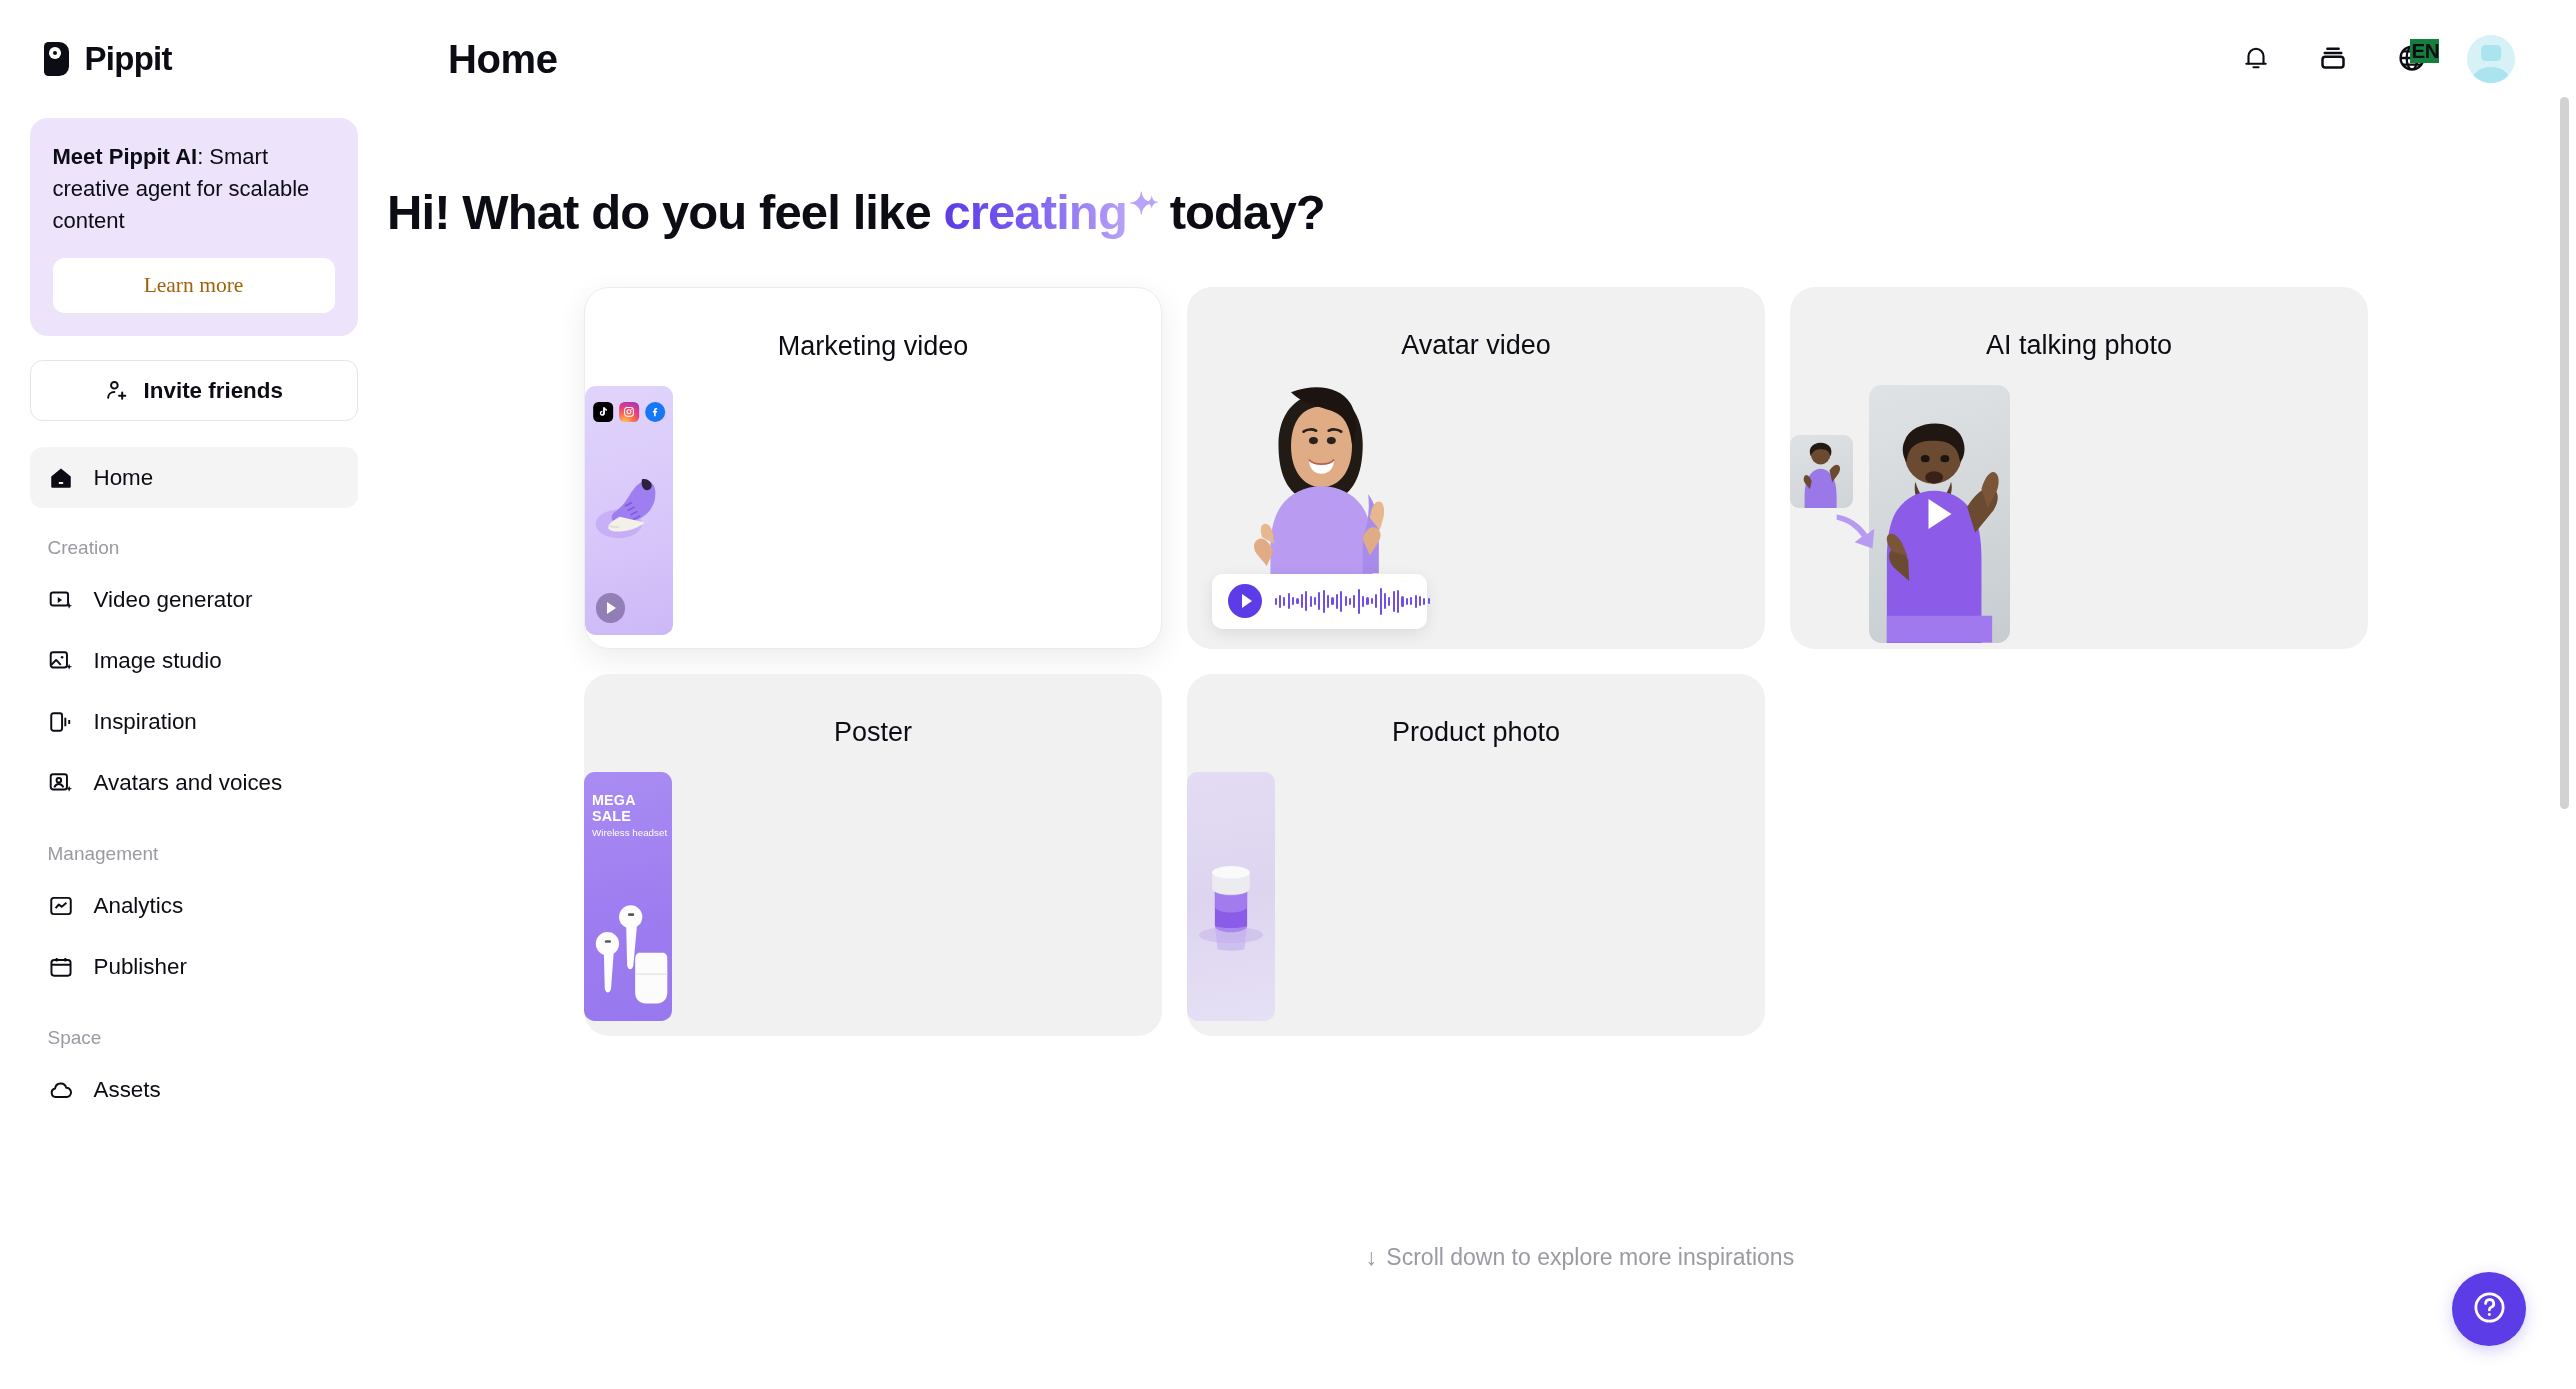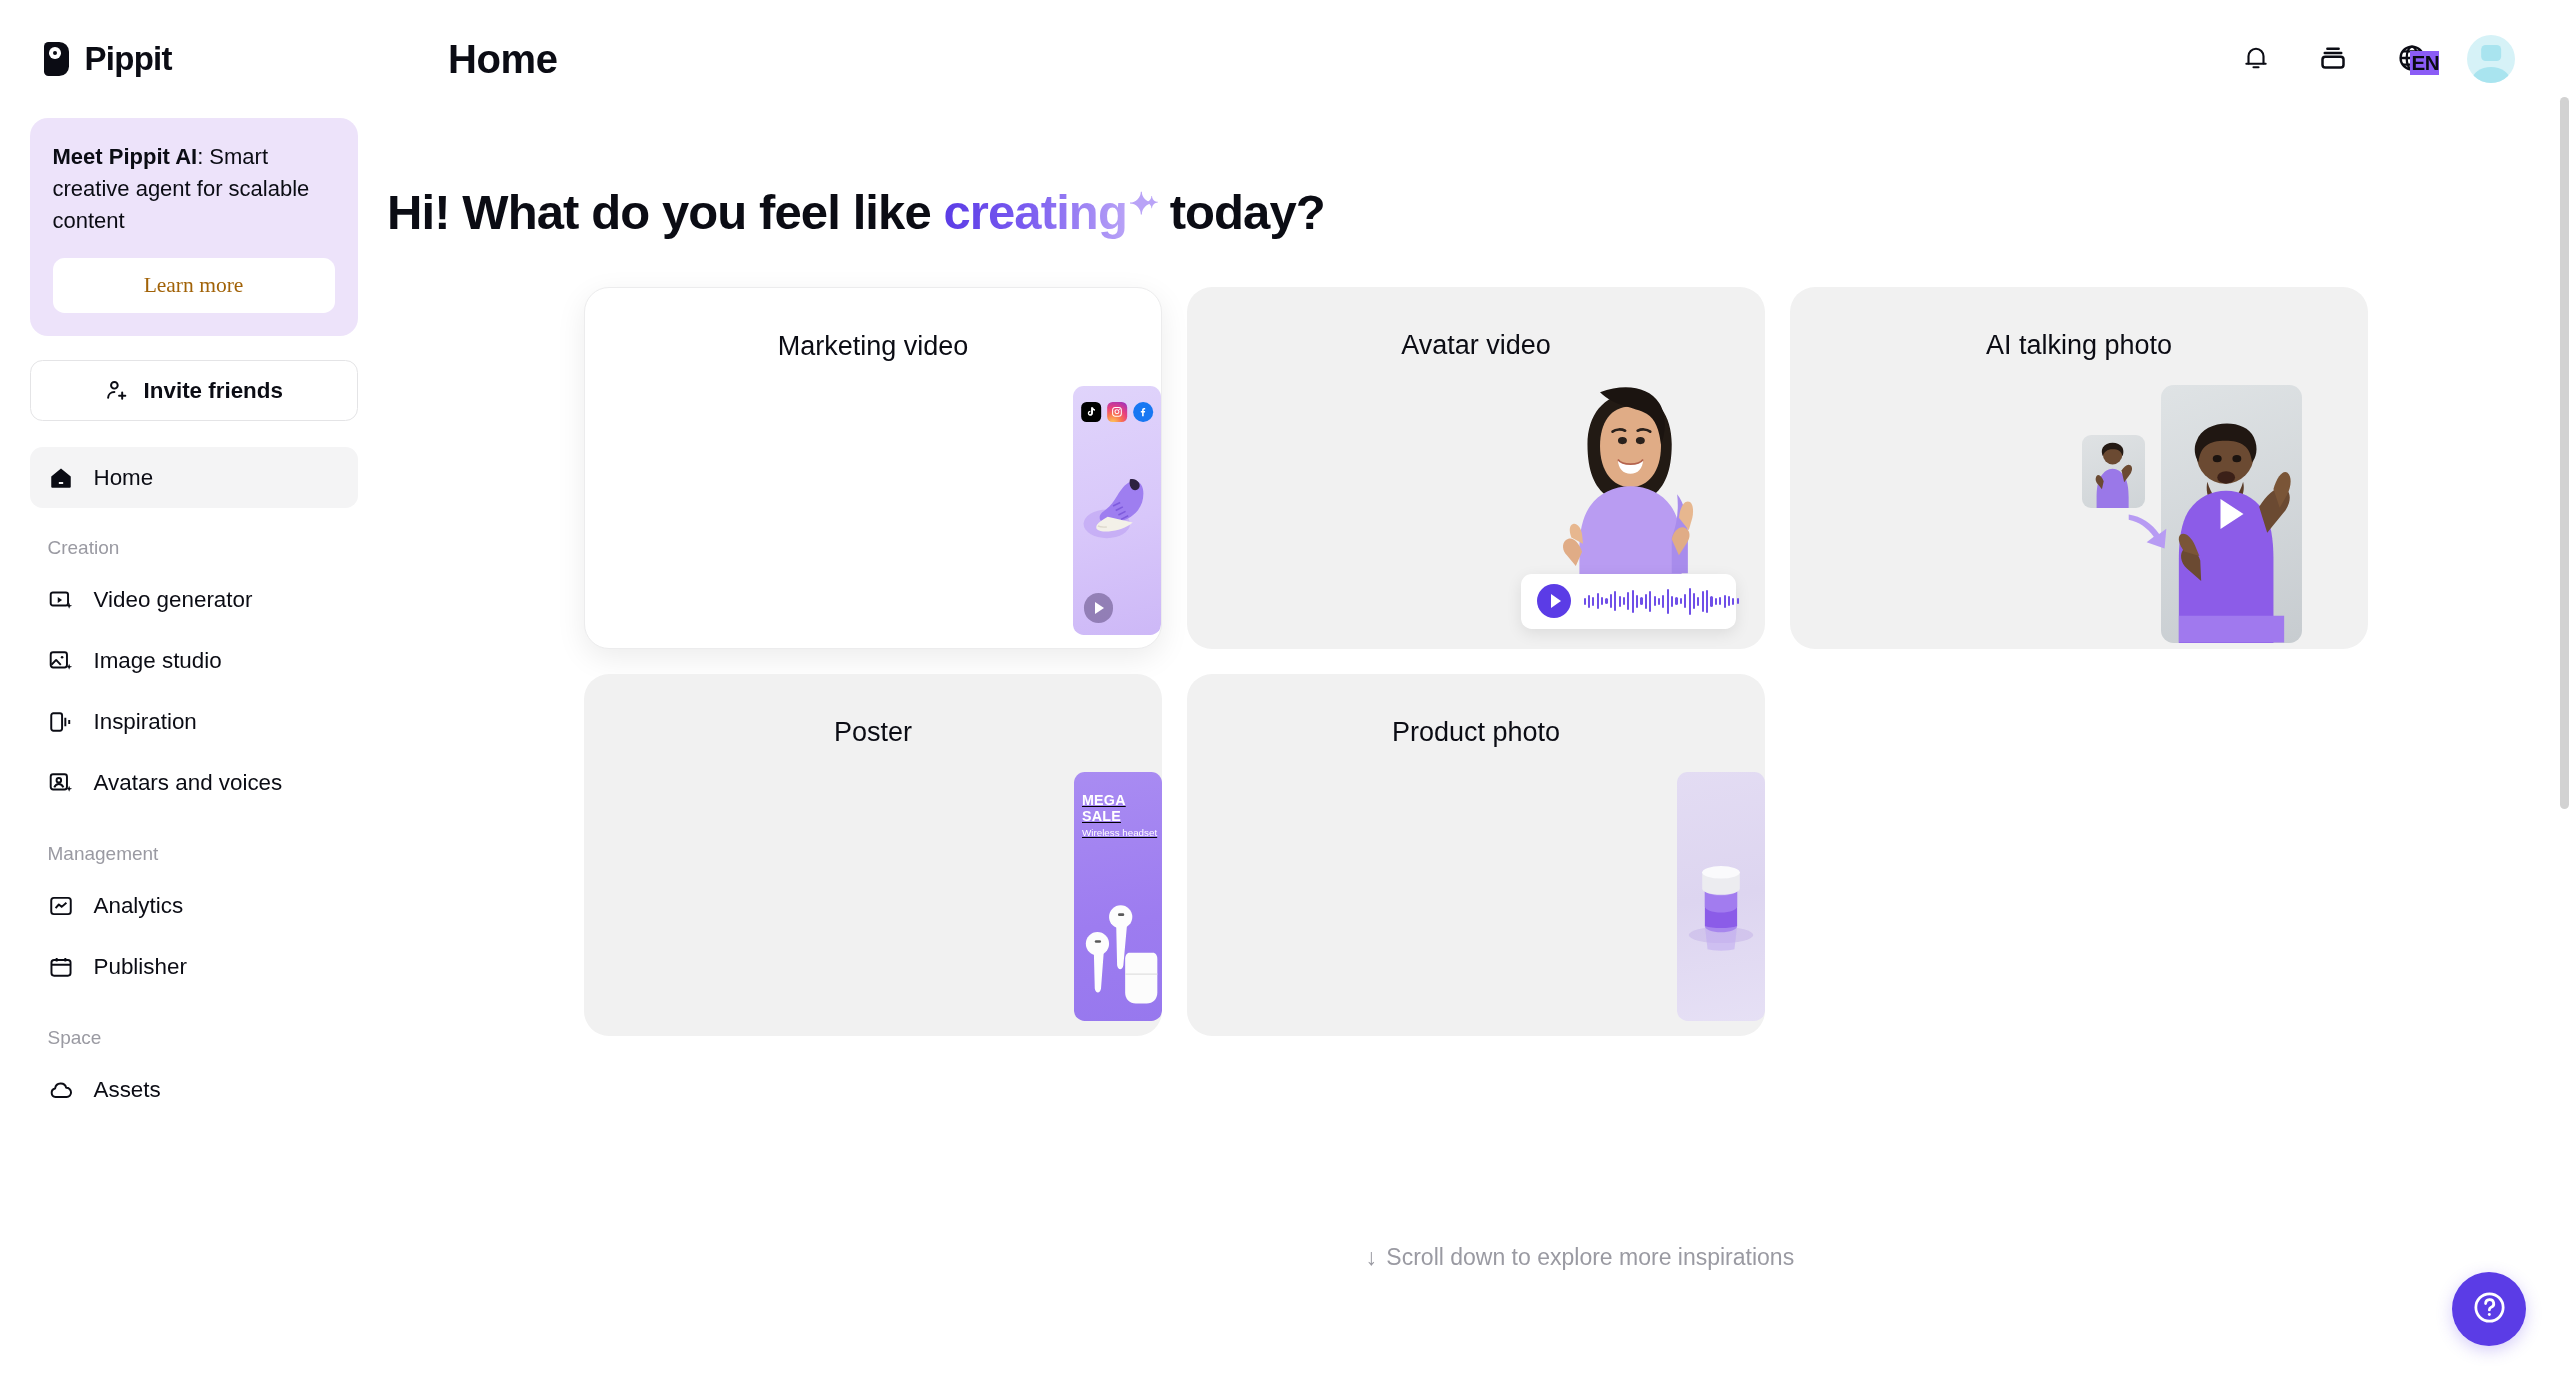--- a/index.html
+++ b/index.html
@@ -70,22 +70,22 @@
   .main { flex: 1; position: relative; height: 1389px; background: #fff; }
   .topbar {
     height: 118px; display: flex; align-items: center; justify-content: space-between;
     padding: 0 61px 0 61px;
   }
   .page-title { font-size: 40px; font-weight: bold; color: #0b0c14; letter-spacing: -0.4px; }
   .topbar-right { display: flex; align-items: center; gap: 29.5px; }
   .icon-btn { width: 47px; height: 47px; display: flex; align-items: center; justify-content: center; cursor: pointer; }
   .lang-btn { position: relative; width: 52px; height: 47px; display: flex; align-items: center; justify-content: center; cursor: pointer; }
   .lang-label {
-    position: absolute; right: -1.8px; bottom: 8px; font-size: 20.6px; font-weight: bold;
-    color: #0b0c14; background: #8b5cf6; padding-left: 1.8px; letter-spacing: -0.4px; margin-left: 28px;
+    position: absolute; right: -1.8px; bottom: 20px; font-size: 20.6px; font-weight: bold;
+    color: #0b0c14; background: #15803d; padding-left: 1.8px; letter-spacing: -0.4px; margin-left: 28px;
   }
   .avatar {
     width: 48px; height: 48px; border-radius: 50%; background: #d6f2f7;
     overflow: hidden; position: relative; cursor: pointer;
   }
   .avatar .head { position: absolute; left: 50%; top: 9.8px; transform: translateX(-50%); width: 19.7px; height: 16px; background: #a9e4ef; border-radius: 4.5px; }
   .avatar .body { position: absolute; left: 50%; bottom: -10.7px; transform: translateX(-50%); width: 38px; height: 27px; background: #a9e4ef; border-radius: 50% 50% 0 0; }
 
   .hero {
     text-align: left; font-size: 49px; font-weight: bold; color: #0b0c14;
@@ -110,21 +110,21 @@
     position: relative; width: 578px; height: 362px; border-radius: 25px;
     background: #f1f1f1; cursor: pointer; overflow: hidden;
   }
   .card.hovered {
     background: #ffffff; border: 0.9px solid #ececed;
     box-shadow: 0 9px 30px rgba(0,0,0,0.08);
   }
   .card-title {
     text-align: center; font-size: 27px; color: #0b0c14; padding-top: 43px; font-weight: normal;
   }
-  .card-art { position: absolute; left: 0; right: 0; top: 98px; bottom: 0; display: flex; justify-content: flex-end; text-decoration: underline; }
+  .card-art { position: absolute; left: 0; right: 0; top: 98px; bottom: 0; display: flex; justify-content: flex-start; }
   .mv-frame {
     position: relative; width: 88px; height: 249px; border-radius: 10.7px;
     background: linear-gradient(165deg, #e0d4fb 0%, #d8c7fa 55%, #cdb8f7 100%);
     overflow: hidden;
   }
   .mv-socials { position: absolute; left: 50%; transform: translateX(-50%); top: 16px; display: flex; gap: 6.3px; z-index: 3; }
   .soc { width: 19.7px; height: 19.7px; border-radius: 5.4px; display: flex; align-items: center; justify-content: center; }
   .soc.tiktok { background: #000; }
   .soc.ig { background: radial-gradient(circle at 28% 105%, #fdcb5c 0%, #f9734f 35%, #e8407e 60%, #a733b5 90%); }
   .soc.fb { background: #1877f2; border-radius: 50%; }

